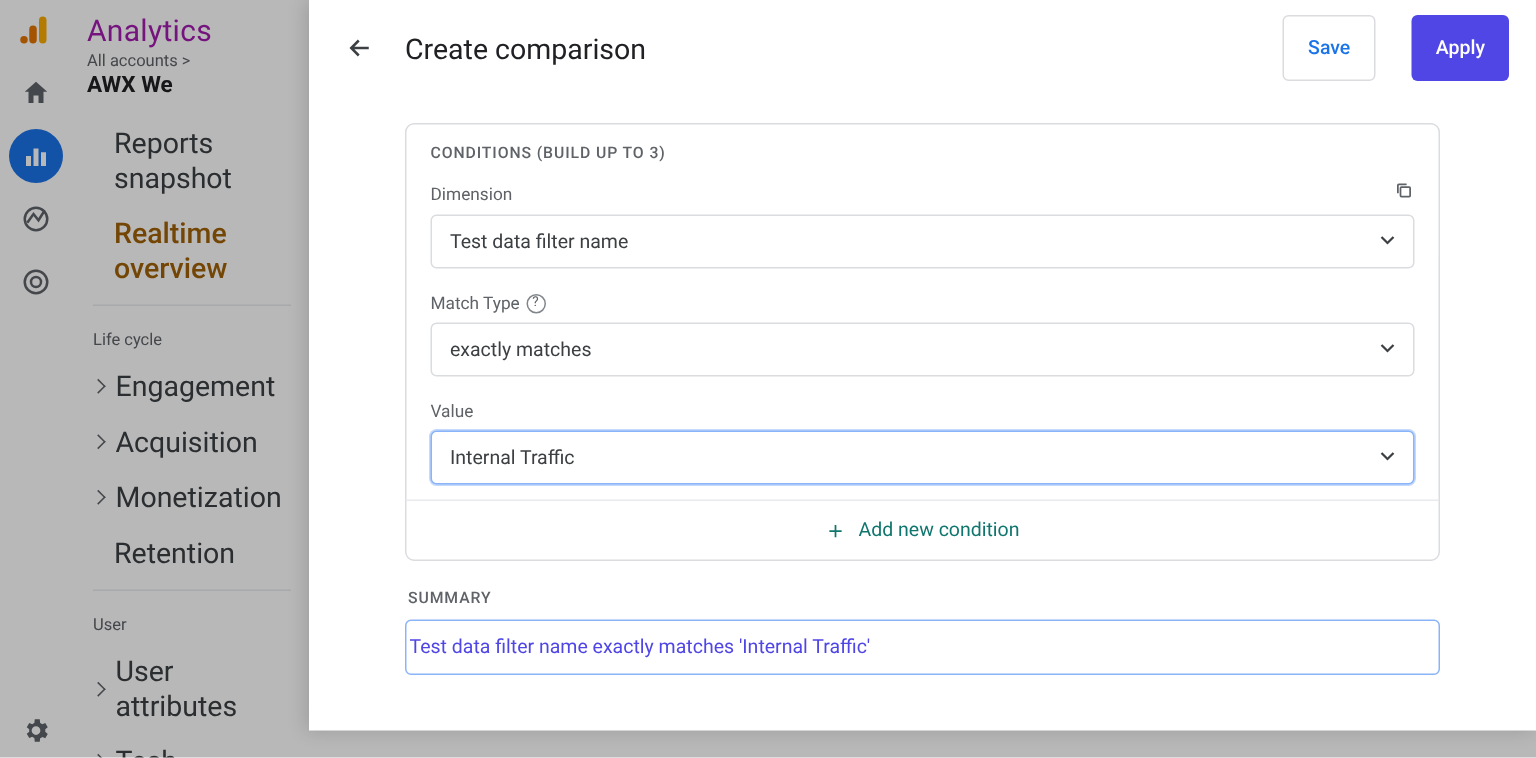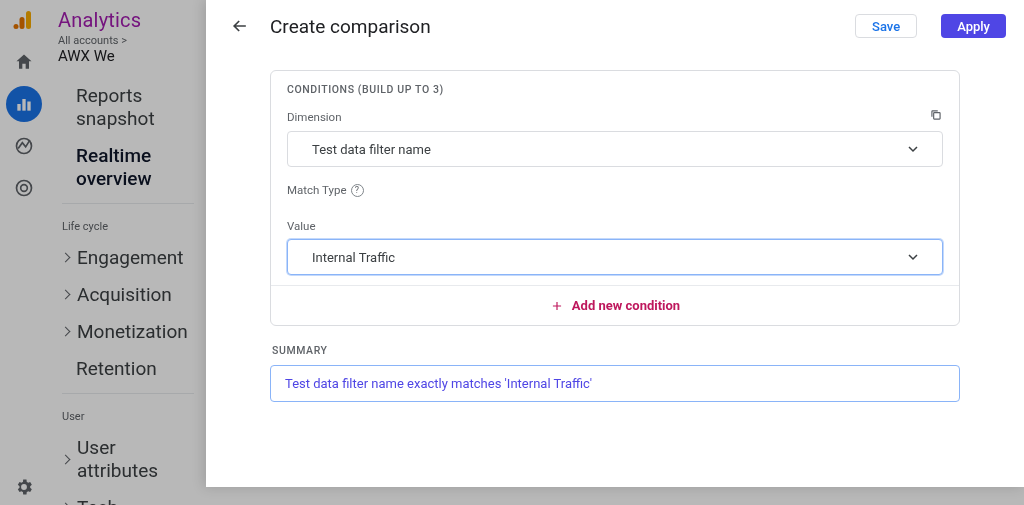--- a/index.html
+++ b/index.html
@@ -14,58 +14,58 @@
     .rail .r-icon { width: 36px; height: 36px; border-radius: 50%; display: flex; align-items: center; justify-content: center; color: #5f6368; cursor: pointer; }
     .rail .r-icon.active { background: #1a73e8; color: #fff; }
     .rail svg { width: 20px; height: 20px; }
     .rail .spacer { flex: 1; }
     
     
     .nav { width: 160px; background: #fff; padding-top: 4px; z-index: 1; overflow: hidden; }
     .brand-row { display: flex; flex-direction: column; padding: 4px 10px 6px; }
     .brand { font-size: 20px; color: #a21caf; letter-spacing: .2px; }
     .breadcrumb { font-size: 11px; color: #5f6368; margin-top: 2px; white-space: nowrap; }
-    .property { font-size: 15px; color: #202124; font-weight: 400; white-space: nowrap; }
+    .property { font-size: 15px; color: #202124; font-weight: 700; white-space: nowrap; }
     .nav-list { padding-top: 6px; }
     .nav-sec { font-size: 11px; color: #5f6368; padding: 10px 14px 6px; }
     .nav-item { display: flex; align-items: center; padding: 7px 14px; font-size: 19px; color: #3c4043; cursor: pointer; gap: 8px; }
     .nav-item.sub::before { content: ""; width: 6px; height: 6px; border-right: 1px solid #5f6368; border-bottom: 1px solid #5f6368; transform: rotate(-45deg); flex-shrink: 0; }
     .nav-item.nosub::before { content: ""; width: 6px; height: 6px; flex-shrink: 0; }
-    .nav-item.selected { color: #0f172a; font-weight: 500; }
+    .nav-item.selected { color: #a16207; font-weight: 500; }
     .nav-divider { height: 1px; background: #e8eaed; margin: 6px 14px; }
     .library { display: flex; align-items: center; gap: 10px; padding: 10px 14px; margin-top: 20px; color: #3c4043; cursor: pointer; flex-direction: column; }
     .library svg { width: 16px; height: 16px; }
     
     
     .panel { position: absolute; top: 0; right: 0; bottom: 18px; width: 818px; background: #fff; z-index: 10; display: flex; flex-direction: column; box-shadow: -2px 0 12px rgba(0,0,0,.15); }
     .panel-head { display: flex; align-items: center; padding: 10px 18px; gap: 14px; }
     .back-btn { width: 32px; height: 32px; display: flex; align-items: center; justify-content: center; border-radius: 50%; cursor: pointer; color: #3c4043; }
     .back-btn svg { width: 20px; height: 20px; }
     .panel-title { font-size: 19px; color: #202124; flex: 1; }
-    .btn { height: 24px; padding: 0 16px; border-radius: 4px; font-size: 13px; font-weight: 500; cursor: pointer; display: flex; align-items: center; }
+    .btn { height: 44px; padding: 0 16px; border-radius: 4px; font-size: 13px; font-weight: 500; cursor: pointer; display: flex; align-items: center; }
     .btn-outline { border: 1px solid #dadce0; background: #fff; color: #1a73e8; margin-right: 10px; }
     .btn-primary { border: none; background: #4f46e5; color: #fff; }
     
     .panel-body { flex: 1; padding: 18px 64px 20px; overflow: auto; }
     .card { border: 1px solid #dadce0; border-radius: 6px; background: #fff; }
     .card-head { padding: 12px 16px 6px; font-size: 10.5px; letter-spacing: .6px; color: #5f6368; font-weight: 500; }
     .field-row { padding: 6px 16px 10px; }
     .field-label { display: flex; align-items: center; gap: 4px; font-size: 11.5px; color: #5f6368; margin-bottom: 6px; text-align: center; }
     .field-label .del { margin-left: auto; color: #5f6368; cursor: pointer; }
     .field-label svg { width: 14px; height: 14px; }
     .help-icon { width: 13px; height: 13px; border: 1px solid #80868b; border-radius: 50%; display: inline-flex; align-items: center; justify-content: center; font-size: 9px; color: #5f6368; }
-    .select { border: 1px solid #dadce0; border-radius: 4px; height: 36px; display: flex; align-items: center; padding: 0 24px; font-size: 13px; color: #3c4043; cursor: pointer; background: #fff; }
+    .select { border: 1px solid #dadce0; border-radius: 4px; height: 36px; display: flex; align-items: center; padding: 0 12px; font-size: 13px; color: #3c4043; cursor: pointer; background: #fff; }
     .select.focused { border-color: #8ab4f8; box-shadow: 0 0 0 1px #8ab4f880; }
     .select .caret { margin-left: auto; }
     .select .caret svg { width: 10px; height: 10px; }
-    .add-row { display: flex; align-items: center; justify-content: center; gap: 8px; padding: 12px; color: #be185d; font-size: 13px; font-weight: 700; cursor: pointer; border-top: 1px solid #e8eaed; }
+    .add-row { display: flex; align-items: center; justify-content: center; gap: 8px; padding: 12px; color: #0f766e; font-size: 13px; font-weight: 400; cursor: pointer; border-top: 1px solid #e8eaed; }
     .add-row svg { width: 14px; height: 14px; }
     
     .summary-label { font-size: 10.5px; letter-spacing: .6px; color: #5f6368; font-weight: 500; margin: 18px 2px 8px; }
-    .summary-box { border: 1px solid #8ab4f8; border-radius: 4px; padding: 10px 14px; font-size: 13px; color: #4f46e5; background: #fff; }
+    .summary-box { border: 1px solid #8ab4f8; border-radius: 4px; padding: 10px 2px; font-size: 13px; color: #4f46e5; background: #fff; }
   </style>
 </head>
 <body>
 
 <div class="shell">
   <div class="rail">
     <svg class="logo" viewBox="0 0 24 24">
         <rect x="14" y="3" width="5" height="18" rx="2.5" fill="#f9ab00"></rect>
         <rect x="7.5" y="9" width="5" height="12" rx="2.5" fill="#e37400"></rect>
         <circle cx="4" cy="18.5" r="2.5" fill="#e37400"></circle>
@@ -166,20 +166,26 @@
                 <path d="M1 3l4 4 4-4" fill="none" stroke="currentColor" stroke-width="1.5"></path>
               </svg></span>
         </div>
       </div>
 
       <div class="field-row">
         <div class="field-label">
           <span>Match Type</span>
           <span class="help-icon">?</span>
         </div>
+        <div class="select">
+          <span>exactly matches</span>
+          <span class="caret"><svg viewBox="0 0 10 10">
+                <path d="M1 3l4 4 4-4" fill="none" stroke="currentColor" stroke-width="1.5"></path>
+              </svg></span>
+        </div>
       </div>
 
       <div class="field-row">
         <div class="field-label">
           <span>Value</span>
         </div>
         <div class="select focused">
           <span>Internal Traffic</span>
           <span class="caret"><svg viewBox="0 0 10 10">
                 <path d="M1 3l4 4 4-4" fill="none" stroke="currentColor" stroke-width="1.5"></path>

